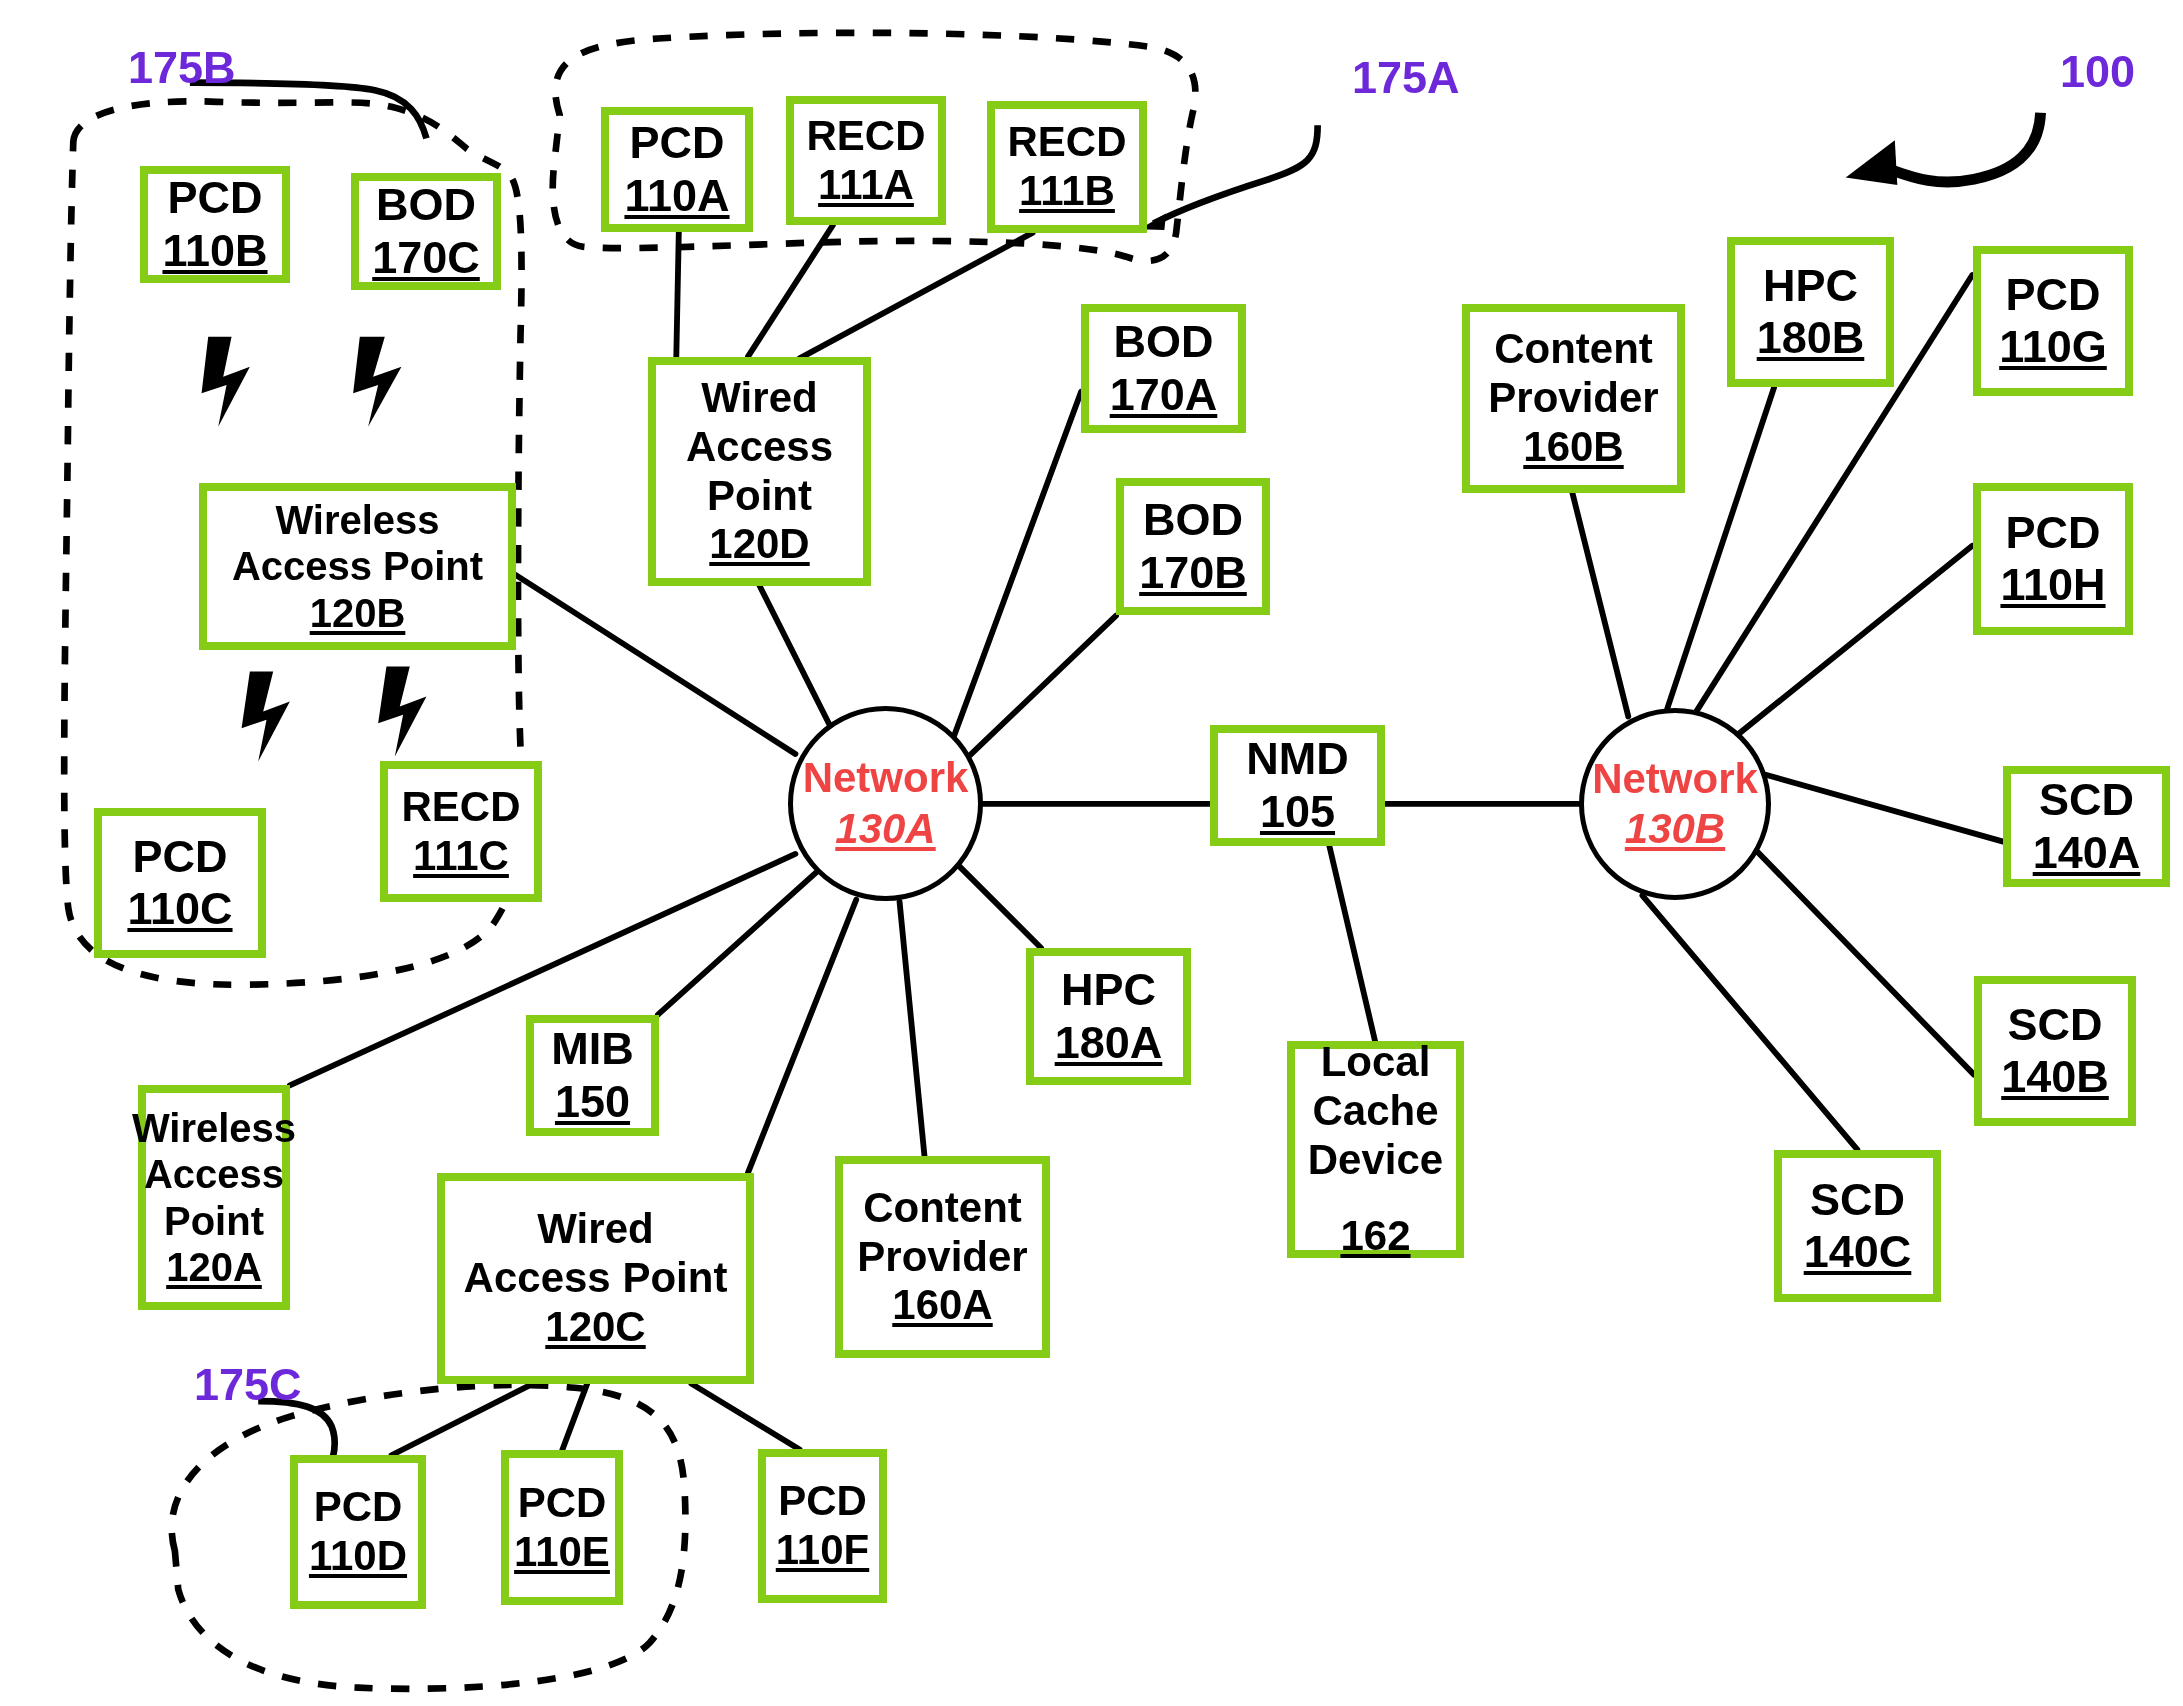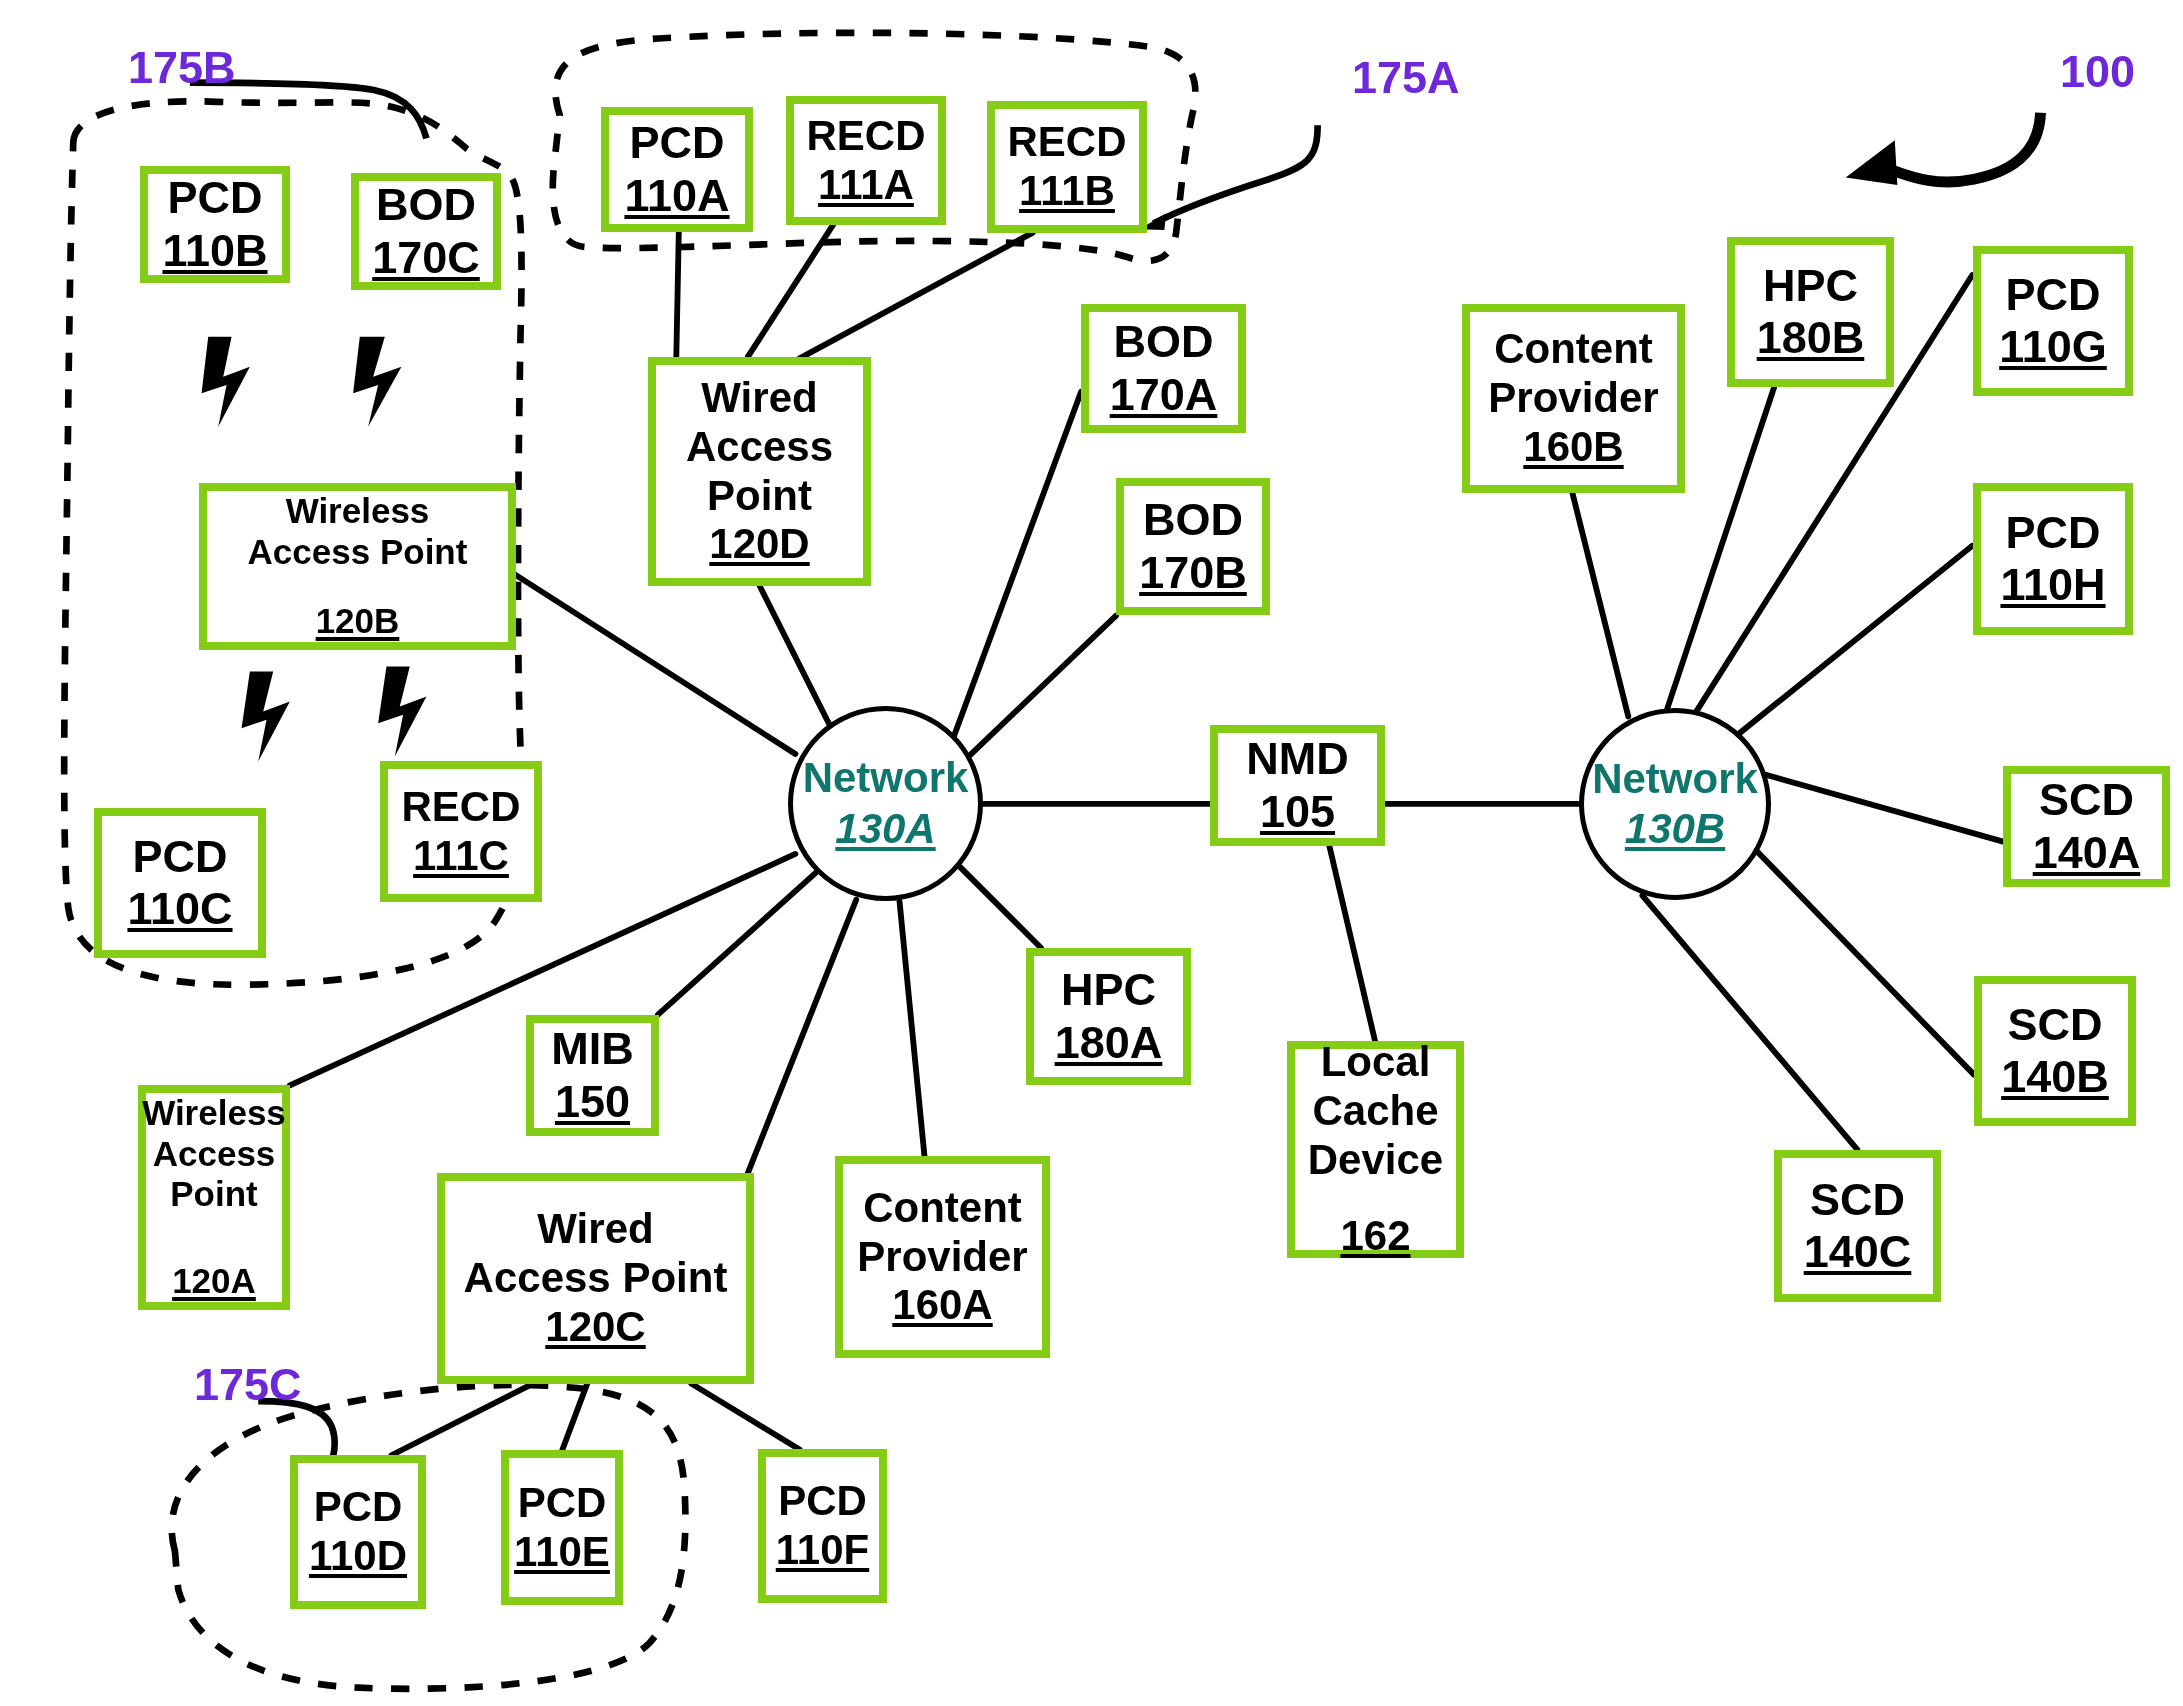--- a/index.html
+++ b/index.html
@@ -54,40 +54,40 @@
     border: 5px solid #000;
     border-radius: 50%;
     background: #fff;
     box-sizing: border-box;
     display: flex;
     flex-direction: column;
     align-items: center;
     justify-content: center;
     text-align: center;
     font-weight: bold;
-    color: #0f766e;
+    color: #ef4444;
     line-height: 1.2;
     z-index: 6;
   }
   .circlenode .ref {
     display: block;
     text-decoration: underline;
     text-underline-offset: 4.2px;
     text-decoration-thickness: 4.2px;
     font-style: italic;
   }
   .grouplabel {
     position: absolute;
     font-weight: bold;
     color: #6d28d9;
     z-index: 7;
     white-space: nowrap;
     margin-left: 36px;
   }
-  .f48 { font-size: 35px; justify-content: space-between; }
+  .f48 { font-size: 40px; }
   .f50 { font-size: 42px; }
   .f54 { font-size: 45px; }
 </style>
 </head>
 <body>
 
 <div id="canvas">
 
   <svg id="wires" viewBox="0 0 2621 2049">
     <g stroke="#000" stroke-width="7" fill="none" stroke-linecap="round">

